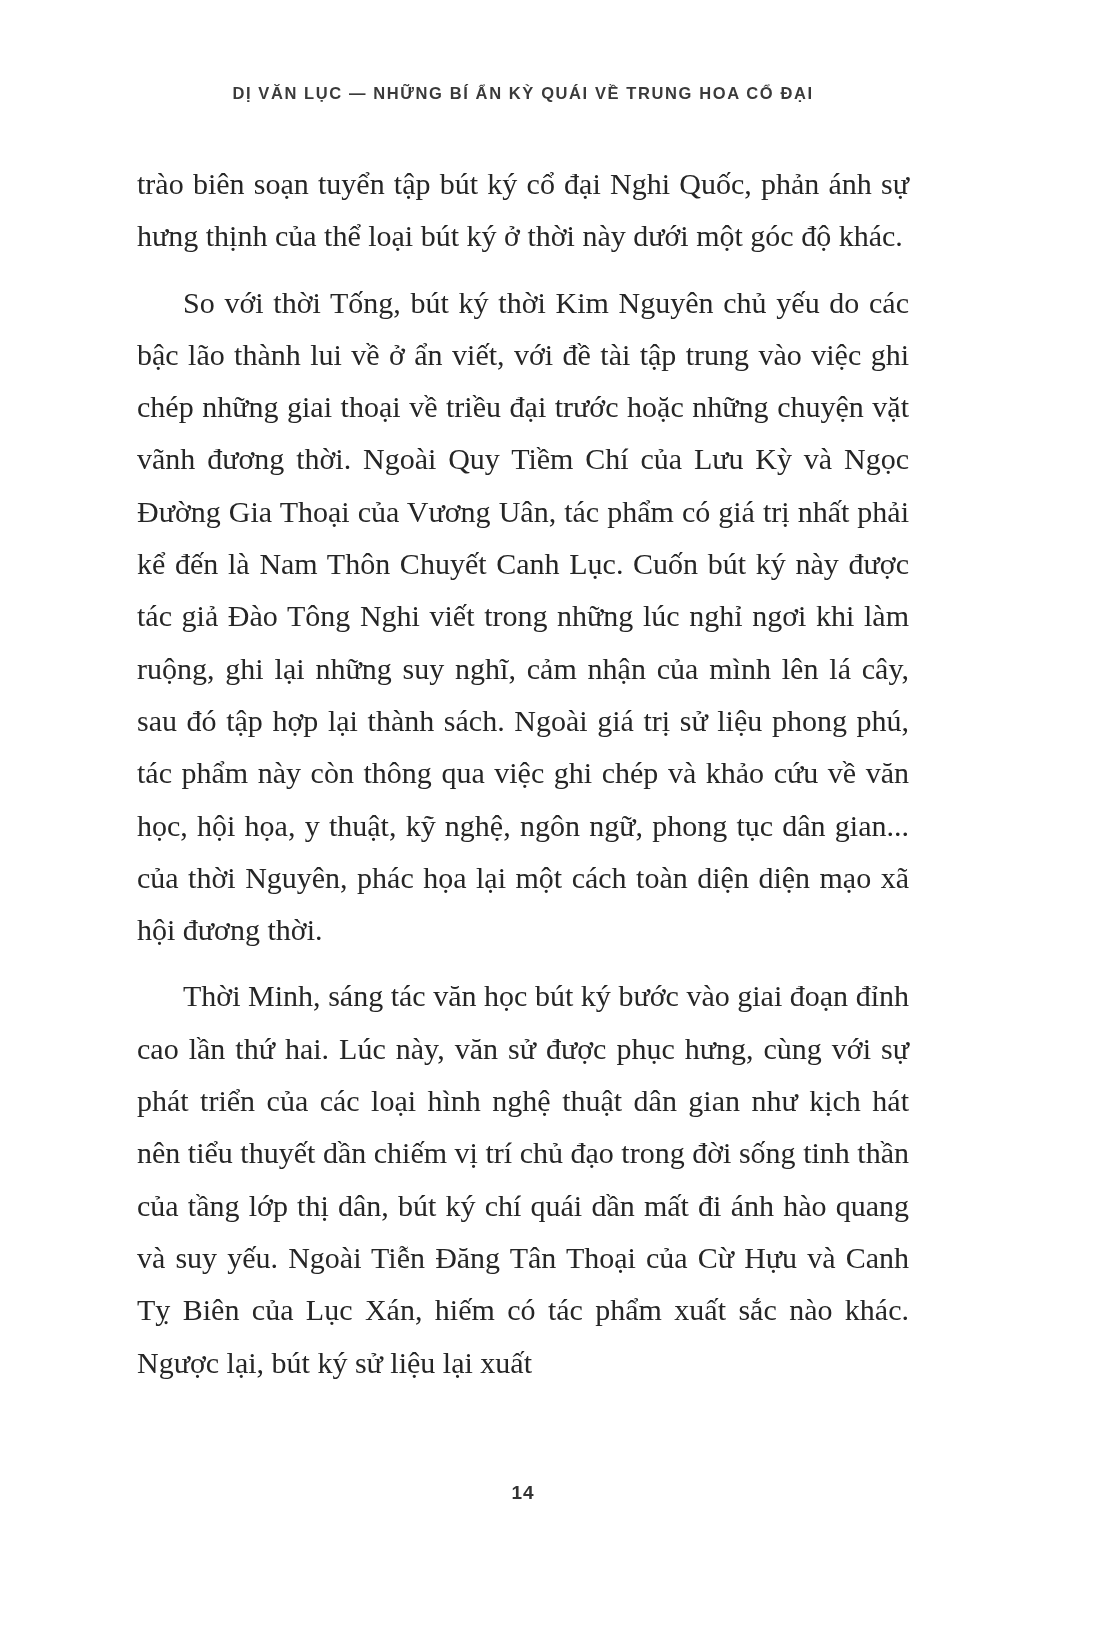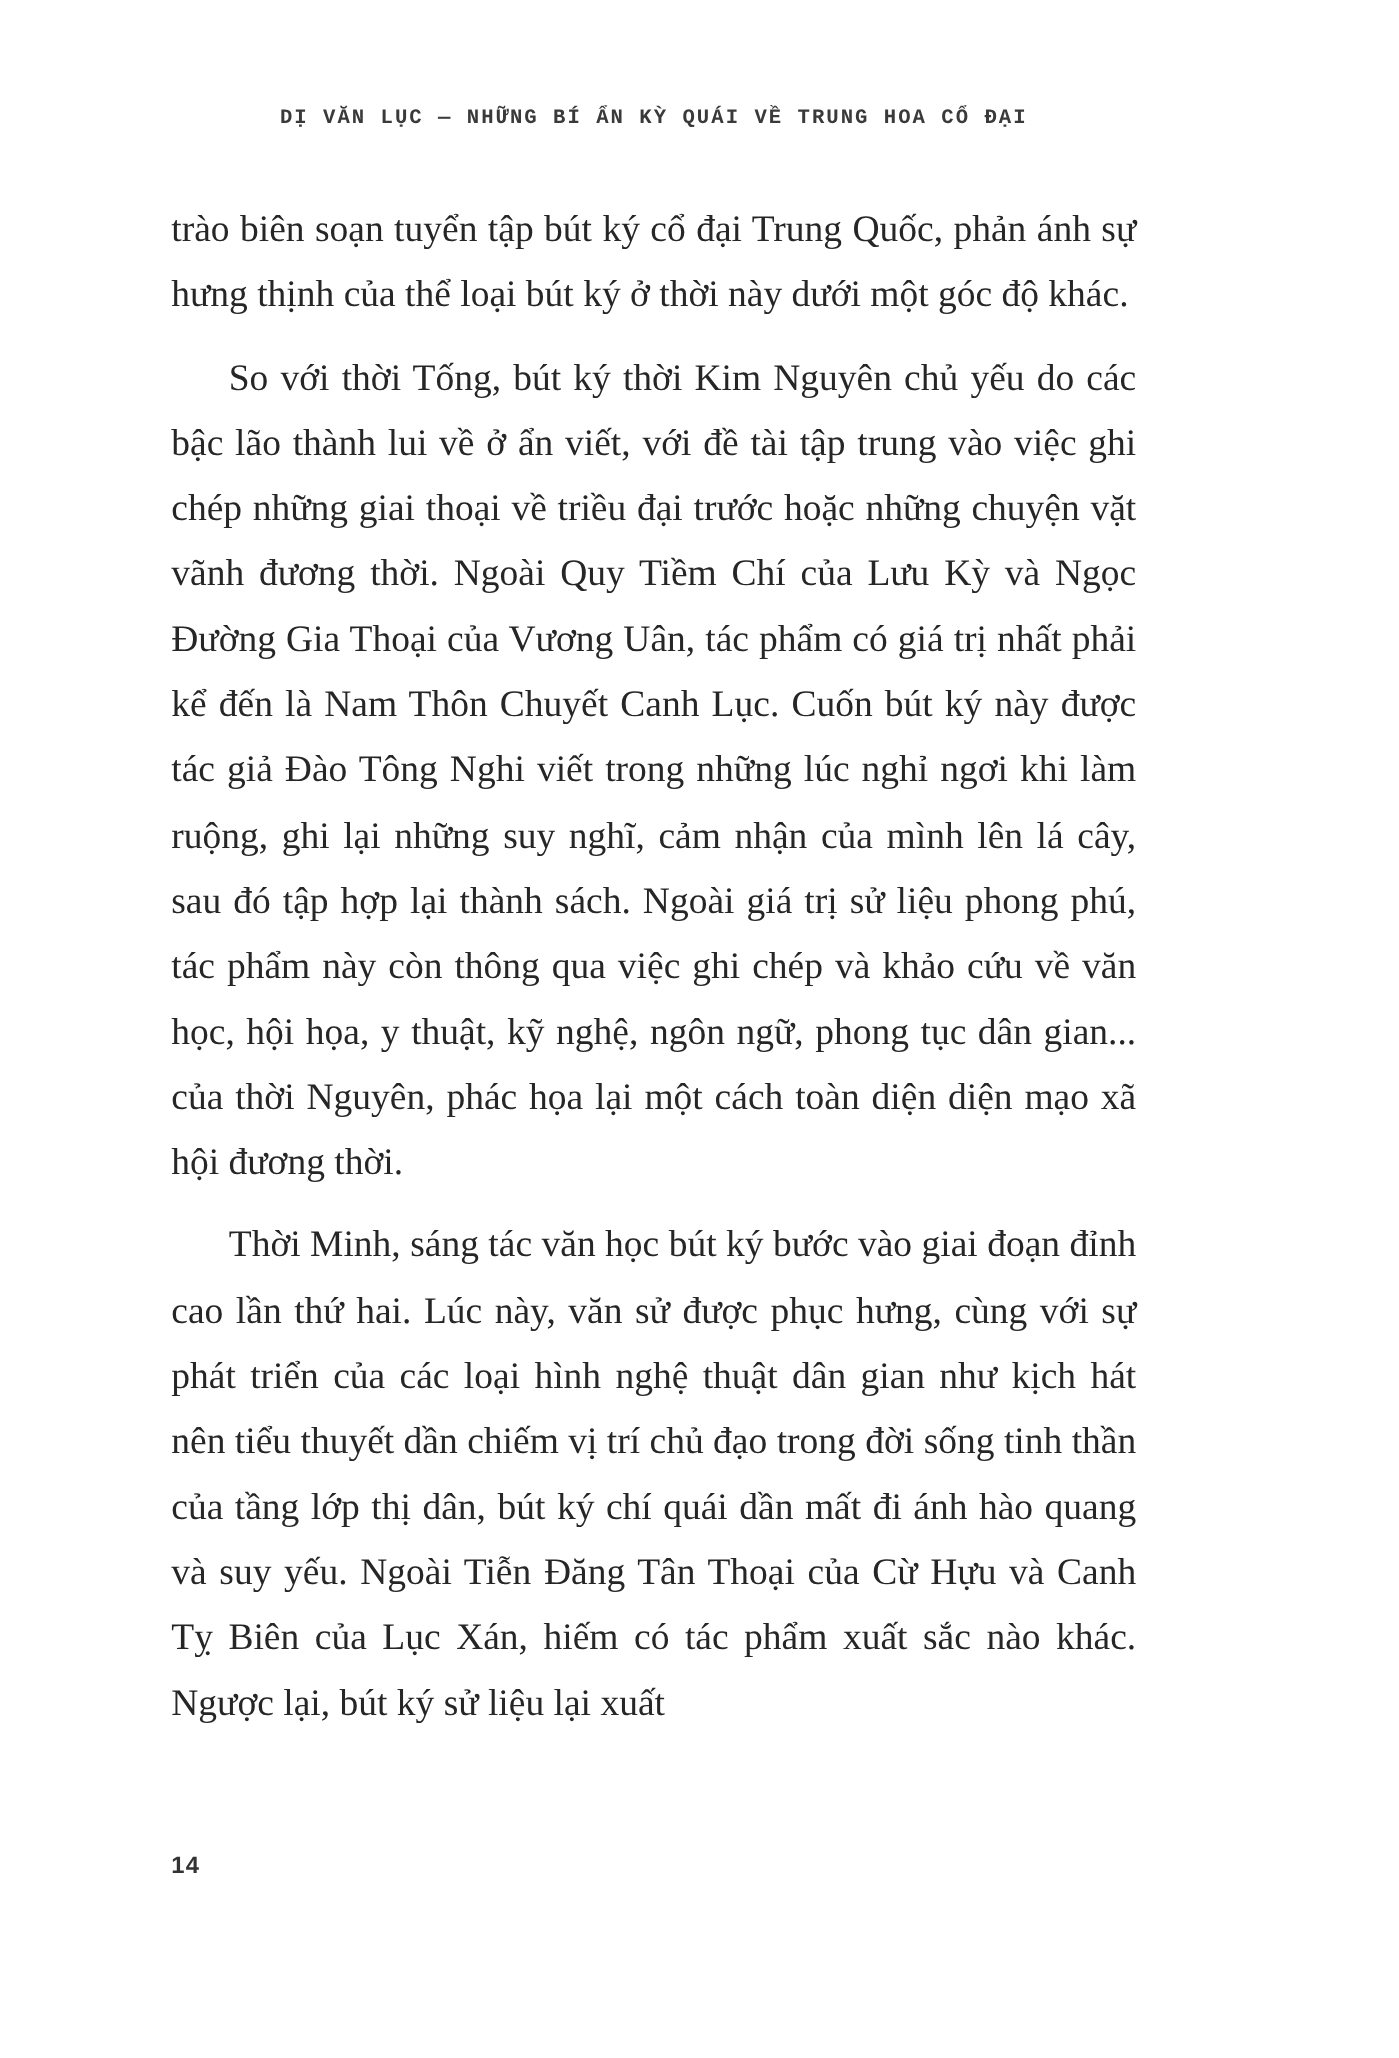--- a/index.html
+++ b/index.html
@@ -19,21 +19,21 @@
     position: absolute;
     inset: 0;
     background: #ffffff;
   }
   .running-header {
     position: absolute;
     top: 84px;
     left: 137px;
     width: 772px;
     text-align: center;
-    font-family: Liberation Mono, monospace;
+    font-family: Liberation Sans, sans-serif;
     font-size: 16.5px;
     font-weight: bold;
     letter-spacing: 1.6px;
     color: #3a3a3a;
     white-space: nowrap;
   }
   .body-text {
     position: absolute;
     top: 158px;
     left: 137px;
@@ -49,35 +49,36 @@
   .body-text p.indent {
     text-indent: 46px;
   }
   .italic {
   }
   .page-number {
     position: absolute;
     top: 1482px;
     left: 137px;
     width: 772px;
+    text-align: center;
     font-family: "Liberation Sans", sans-serif;
     font-size: 19px;
     font-weight: bold;
     color: #333333;
     letter-spacing: 1px;
   }
 </style>
 </head>
 <body>
 
 <div class="page">
 
   <div class="running-header">DỊ VĂN LỤC — NHỮNG BÍ ẨN KỲ QUÁI VỀ TRUNG HOA CỔ ĐẠI</div>
 
   <div class="body-text">
-    <p><span>trào biên soạn tuyển tập bút ký cổ đại Trung Quốc, phản ánh sự hưng thịnh của thể loại bút ký ở thời này dưới một góc độ khác.</span></p>
+    <p><span>trào biên soạn tuyển tập bút ký cổ đại Nghi Quốc, phản ánh sự hưng thịnh của thể loại bút ký ở thời này dưới một góc độ khác.</span></p>
     <p class="indent"><span>So với thời Tống, bút ký thời Kim Nguyên chủ yếu do các bậc lão thành lui về ở ẩn viết, với đề tài tập trung vào việc ghi chép những giai thoại về triều đại trước hoặc những chuyện vặt vãnh đương thời. Ngoài </span><span class="italic">Quy Tiềm Chí</span><span> của Lưu Kỳ và </span><span class="italic">Ngọc Đường Gia Thoại</span><span> của Vương Uân, tác phẩm có giá trị nhất phải kể đến là </span><span class="italic">Nam Thôn Chuyết Canh Lục</span><span>. Cuốn bút ký này được tác giả Đào Tông Nghi viết trong những lúc nghỉ ngơi khi làm ruộng, ghi lại những suy nghĩ, cảm nhận của mình lên lá cây, sau đó tập hợp lại thành sách. Ngoài giá trị sử liệu phong phú, tác phẩm này còn thông qua việc ghi chép và khảo cứu về văn học, hội họa, y thuật, kỹ nghệ, ngôn ngữ, phong tục dân gian... của thời Nguyên, phác họa lại một cách toàn diện diện mạo xã hội đương thời.</span></p>
     <p class="indent"><span>Thời Minh, sáng tác văn học bút ký bước vào giai đoạn đỉnh cao lần thứ hai. Lúc này, văn sử được phục hưng, cùng với sự phát triển của các loại hình nghệ thuật dân gian như kịch hát nên tiểu thuyết dần chiếm vị trí chủ đạo trong đời sống tinh thần của tầng lớp thị dân, bút ký chí quái dần mất đi ánh hào quang và suy yếu. Ngoài </span><span class="italic">Tiễn Đăng Tân Thoại</span><span> của Cừ Hựu và </span><span class="italic">Canh Tỵ Biên</span><span> của Lục Xán, hiếm có tác phẩm xuất sắc nào khác. Ngược lại, bút ký sử liệu lại xuất</span></p>
   </div>
 
   <div class="page-number">14</div>
 
 </div>
 
 </body></html>

